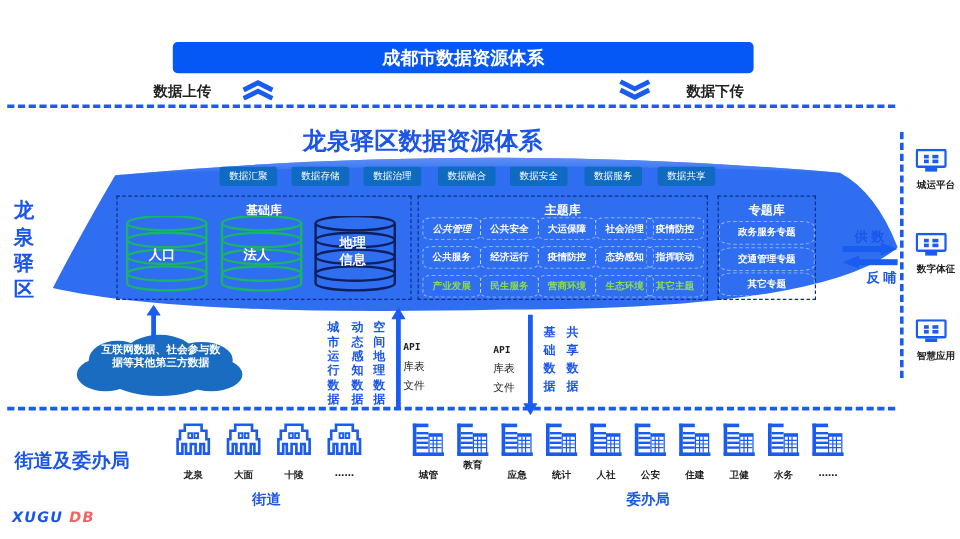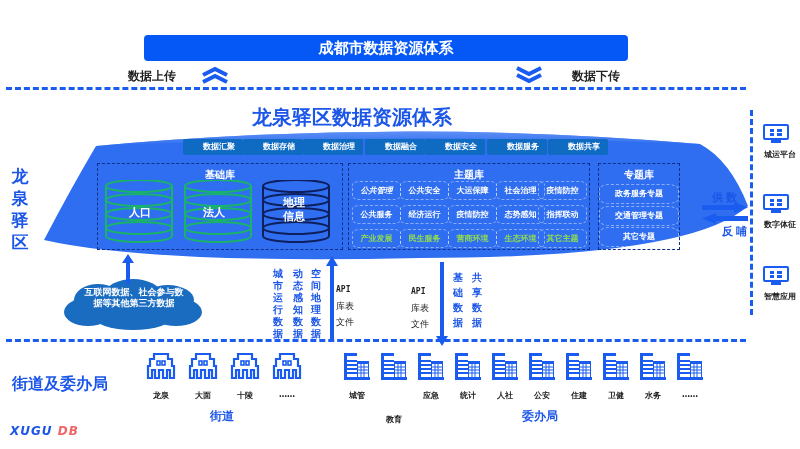--- a/index.html
+++ b/index.html
@@ -6,22 +6,22 @@
   body { width:800px; height:449px; position:relative; overflow:hidden; background:#ffffff;
          font-family:"DejaVu Sans", "Liberation Sans", sans-serif; }
   .abs { position:absolute; }
   .bold { font-weight:bold; }
   .city-bar { left:144px; top:35px; width:484px; height:26px; background:#0558f5; border-radius:4px;
               color:#fff; font-size:15px; font-weight:bold; text-align:center; line-height:26px; }
   .flow-label { font-size:12px; font-weight:bold; color:#222; }
   .dash-h { height:0; border-top:3px dashed #1a5cf0; }
   .main-title { left:0; width:704px; top:104px; text-align:center; font-size:20px; font-weight:bold; color:#1b56e8; }
   .side-title { left:8px; top:165px; width:24px; font-size:17px; font-weight:bold; color:#1b56e8; line-height:22px; text-align:center; }
-  .cap-btn { top:139px; height:16px; background:#0f6bc2; color:#fff; font-size:8px; font-weight:bold;
-             line-height:16px; text-align:center; border-radius:2px; width:48px;padding-left:12px; }
+  .cap-btn { top:139px; height:16px; background:#0f6bc2; color:#fff; font-size:8px; font-weight:normal;
+             line-height:16px; text-align:center; border-radius:2px; width:48px; }
   .panel { border:1px dashed #0d2f8a; }
   .panel-title { color:#fff; font-size:10px; font-weight:bold; text-align:center; }
   .topic-pill { height:17px; width:47px; border:1px dashed rgba(255,255,255,0.45); border-radius:8px/4px;
                 color:#fff; font-size:8px; font-weight:bold; text-align:center; line-height:17px; }
   .topic-pill.green { color:#8fdc52; }
   .special-pill { height:18px; width:78px; border:1px dashed rgba(255,255,255,0.45); border-radius:12px/5px;
                   color:#fff; font-size:8px; font-weight:bold; text-align:center; line-height:18px; }
   .vtext { width:12px; font-size:10px; font-weight:bold; color:#1b56e8; line-height:12px; text-align:center; word-break:break-all; }
   .api-text { font-size:9px; color:#222; font-family:"DejaVu Serif", serif; line-height:16px; }
   .icon-label { font-size:8px; font-weight:bold; color:#222; text-align:center; width:40px; }
@@ -91,21 +91,21 @@
       <path d="M 88,6 L 88,56 A 33 6 0 0 0 154,56 L 154,6" fill="none" stroke="#19b36a" stroke-width="2"></path>
     </g>
   <g id="cyl2">
       <ellipse cx="199" cy="6" rx="33" ry="6" fill="none" stroke="#0d1f5c" stroke-width="2"></ellipse>
       <ellipse cx="199" cy="20" rx="33" ry="6" fill="none" stroke="#0d1f5c" stroke-width="2"></ellipse>
       <ellipse cx="199" cy="34" rx="33" ry="6" fill="none" stroke="#0d1f5c" stroke-width="2"></ellipse>
       <ellipse cx="199" cy="48" rx="33" ry="6" fill="none" stroke="#0d1f5c" stroke-width="2"></ellipse>
       <path d="M 166,6 L 166,56 A 33 6 0 0 0 232,56 L 232,6" fill="none" stroke="#0d1f5c" stroke-width="2"></path>
     </g>
 </svg>
-<div class="abs bold" style="left:124px; top:205px; width:32px; text-align:center; color:#fff; font-size:11px;">人口</div>
+<div class="abs bold" style="left:124px; top:205px; width:32px; text-align:left; color:#fff; font-size:11px;">人口</div>
 <div class="abs bold" style="left:203px; top:205px; width:32px; text-align:left; color:#fff; font-size:11px;">法人</div>
 <div class="abs bold" style="left:282px; top:196px; width:24px; text-align:center; color:#fff; font-size:11px; line-height:14px;">地理信息</div>
 
 <div class="abs panel" style="left:348px; top:163px; width:240px; height:85px;">
   <div class="panel-title" style="margin-top:4px;">主题库</div>
 </div>
 <div id="topic-grid">
     <div class="abs topic-pill" style="left: 352px; top: 181px; font-style: italic;">公共管理</div>
     <div class="abs topic-pill" style="left: 400px; top: 181px;">公共安全</div>
     <div class="abs topic-pill" style="left: 448px; top: 181px;">大运保障</div>
@@ -260,21 +260,21 @@
         <rect x="1" y="2" width="13" height="3" fill="#1a5cf0"></rect>
         <rect x="4" y="9" width="10" height="2" fill="#1a5cf0"></rect>
         <rect x="4" y="13" width="10" height="2" fill="#1a5cf0"></rect>
         <rect x="4" y="17" width="10" height="2" fill="#1a5cf0"></rect>
         <rect x="4" y="21" width="10" height="2" fill="#1a5cf0"></rect>
         <rect x="1" y="26" width="26" height="3" fill="#1a5cf0"></rect>
         <rect x="14" y="10" width="12" height="18" fill="#1a5cf0"></rect>
         <rect x="15" y="13" width="10" height="13" fill="#ffffff"></rect>
         <path d="M15,16 H25 M15,19 H25 M15,22 H25 M18,13 V26 M21,13 V26" stroke="#1a5cf0" stroke-width="1"></path>
       </svg></div>
-    <div class="abs icon-label" style="left: 374px; top: 414px;">教育</div>
+    <div class="abs icon-label" style="left: 374px; top: 382px;">教育</div>
     <div class="abs" style="left: 417px; top: 351px;"><svg width="28" height="30">
         <rect x="1" y="2" width="3" height="26" fill="#1a5cf0"></rect>
         <rect x="1" y="2" width="13" height="3" fill="#1a5cf0"></rect>
         <rect x="4" y="9" width="10" height="2" fill="#1a5cf0"></rect>
         <rect x="4" y="13" width="10" height="2" fill="#1a5cf0"></rect>
         <rect x="4" y="17" width="10" height="2" fill="#1a5cf0"></rect>
         <rect x="4" y="21" width="10" height="2" fill="#1a5cf0"></rect>
         <rect x="1" y="26" width="26" height="3" fill="#1a5cf0"></rect>
         <rect x="14" y="10" width="12" height="18" fill="#1a5cf0"></rect>
         <rect x="15" y="13" width="10" height="13" fill="#ffffff"></rect>

